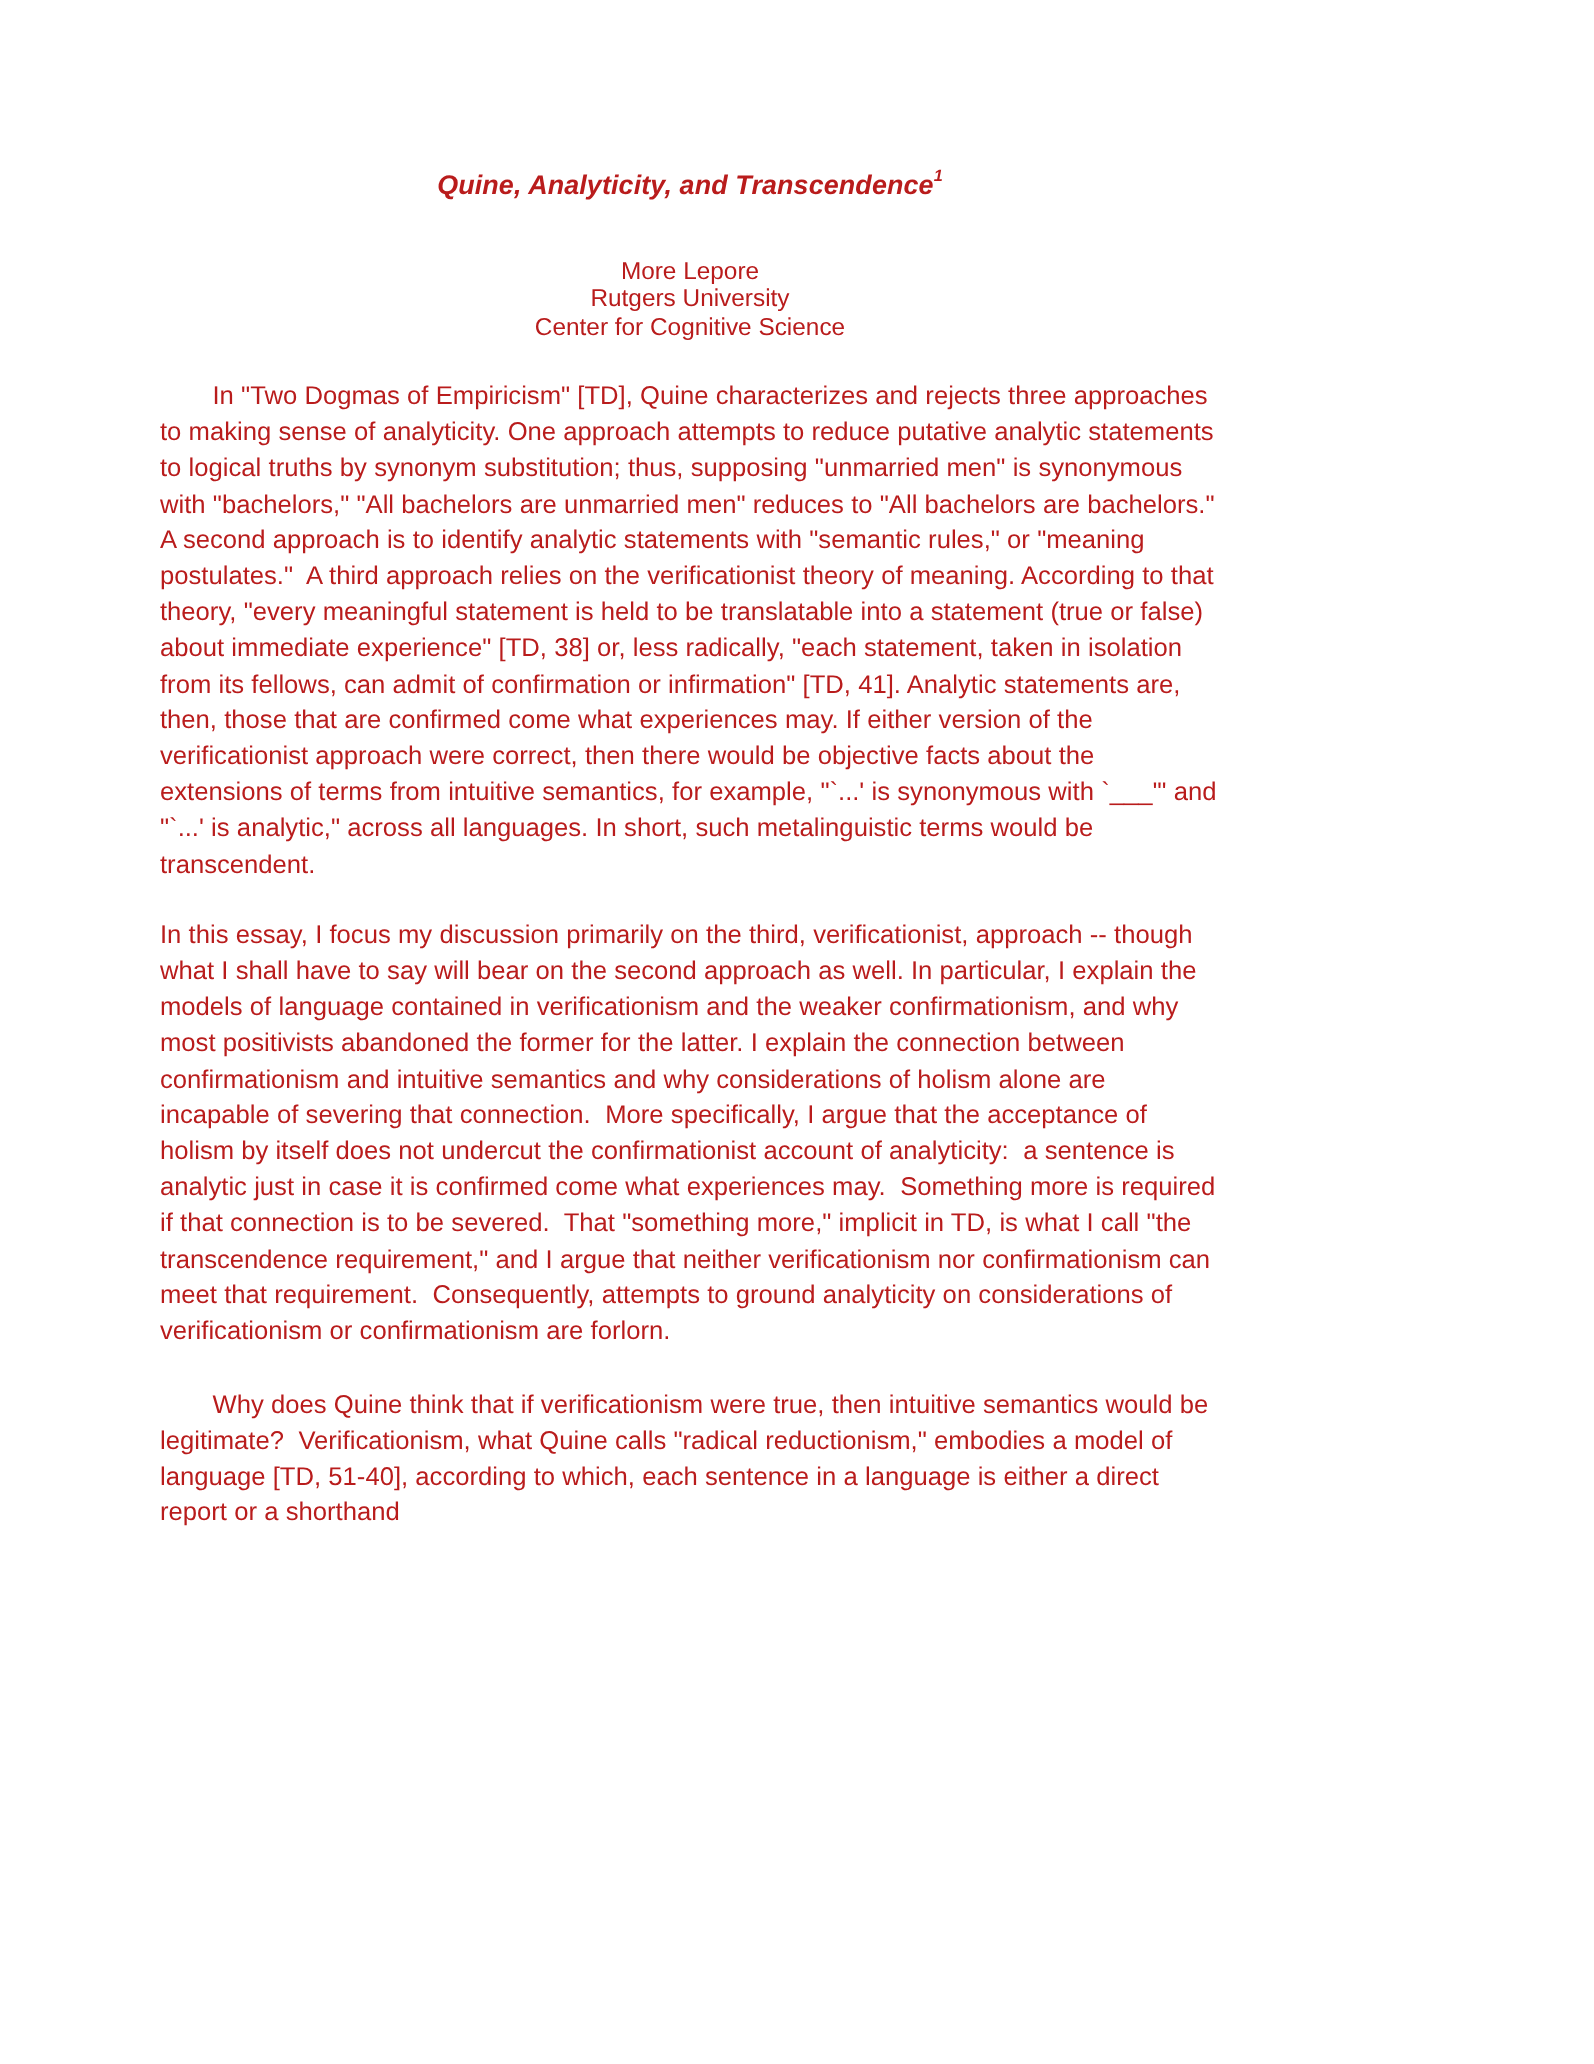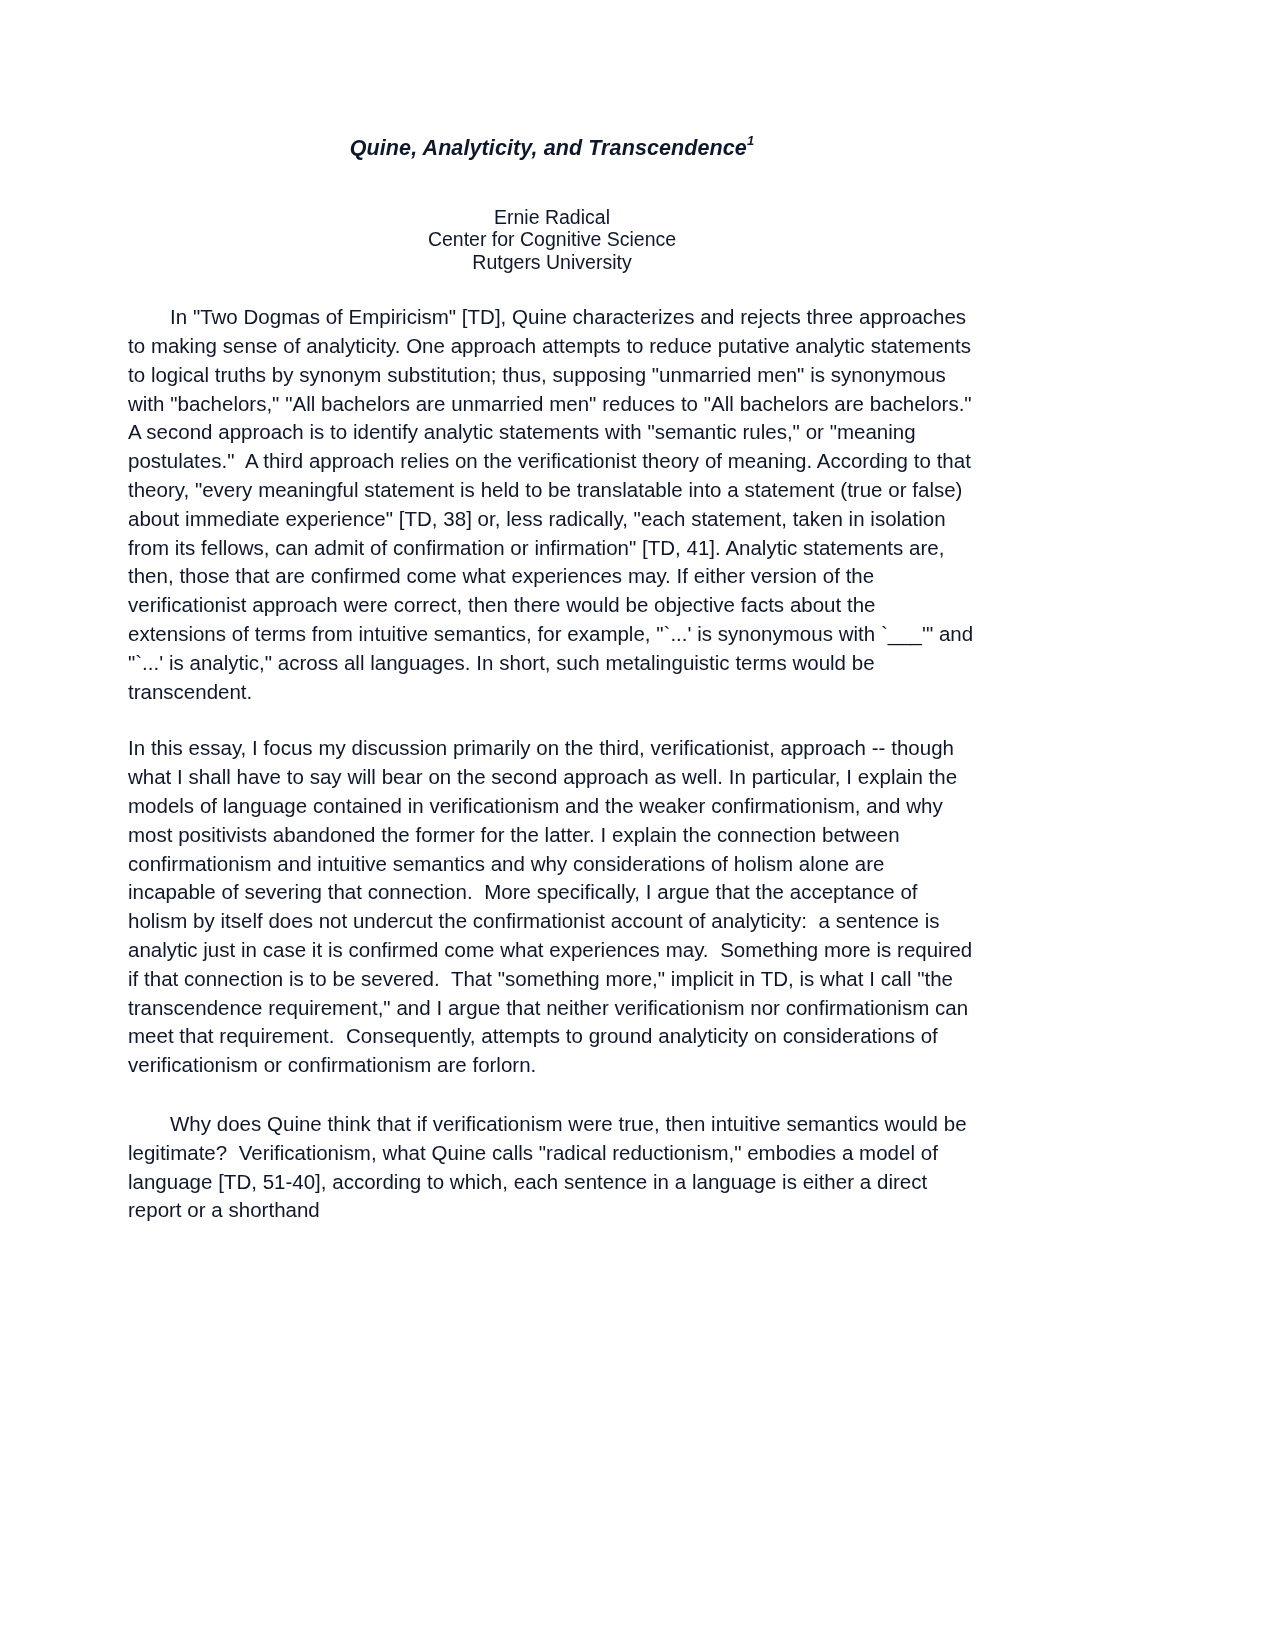--- a/index.html
+++ b/index.html
@@ -10,21 +10,21 @@
   }
 
   .page {
     position: relative;
     width: 1275px;
     height: 1651px;
     background: #ffffff;
     margin: 0 auto;
     overflow: hidden;
     font-family: "Liberation Sans", "DejaVu Sans", sans-serif;
-    color: #0f172a;
+    color: #b91c1c;
     -webkit-font-smoothing: antialiased;
   }
 
   .content {
     position: absolute;
     left: 128px;
     top: 0;
     width: 848px;
   }
 
@@ -109,23 +109,23 @@
 <body>
 
 <div class="page">
   <div class="content">
 
     <div class="title-block">
       <h1 class="doc-title"><span>Quine, Analyticity, and Transcendence</span><span class="footnote-marker">1</span></h1>
     </div>
 
     <div class="author-block">
-      <div>Ernie Radical</div>
+      <div>More Lepore</div>
+      <div>Rutgers University</div>
       <div>Center for Cognitive Science</div>
-      <div>Rutgers University</div>
     </div>
 
 
     <p class="body-para first-after-heading"><span class="indent"></span><span>In "Two Dogmas of Empiricism" [TD], Quine characterizes and rejects three approaches to making sense of analyticity. One approach attempts to reduce putative analytic statements to logical truths by synonym substitution; thus, supposing "unmarried men" is synonymous with "bachelors," "All bachelors are unmarried men" reduces to "All bachelors are bachelors." A second approach is to identify analytic statements with "semantic rules," or "meaning postulates."  A third approach relies on the verificationist theory of meaning. According to that theory, "every meaningful statement is held to be translatable into a statement (true or false) about immediate experience" [TD, 38] or, less radically, "each statement, taken in isolation from its fellows, can admit of confirmation or infirmation" [TD, 41]. Analytic statements are, then, those that are confirmed come what experiences may. If either version of the verificationist approach were correct, then there would be objective facts about the extensions of terms from intuitive semantics, for example, "`...' is synonymous with `___'" and "`...' is analytic," across all languages. In short, such metalinguistic terms would be transcendent.</span></p>
 
     <p class="body-para"><span>In this essay, I focus my discussion primarily on the third, verificationist, approach -- though what I shall have to say will bear on the second approach as well. In particular, I explain the models of language contained in verificationism and the weaker confirmationism, and why most positivists abandoned the former for the latter. I explain the connection between confirmationism and intuitive semantics and why considerations of holism alone are incapable of severing that connection.  More specifically, I argue that the acceptance of holism by itself does not undercut the confirmationist account of analyticity:  a sentence is analytic just in case it is confirmed come what experiences may.  Something more is required if that connection is to be severed.  That "something more," implicit in TD, is what I call "the transcendence requirement," and I argue that neither verificationism nor confirmationism can meet that requirement.  Consequently, attempts to ground analyticity on considerations of verificationism or confirmationism are forlorn.</span></p>
 
 
     <p class="body-para first-after-heading"><span class="indent"></span><span>Why does Quine think that if verificationism were true, then intuitive semantics would be legitimate?  Verificationism, what Quine calls "radical reductionism," embodies a model of language [TD, 51-40], according to which, each sentence in a language is either a direct report or a shorthand</span></p>
 

